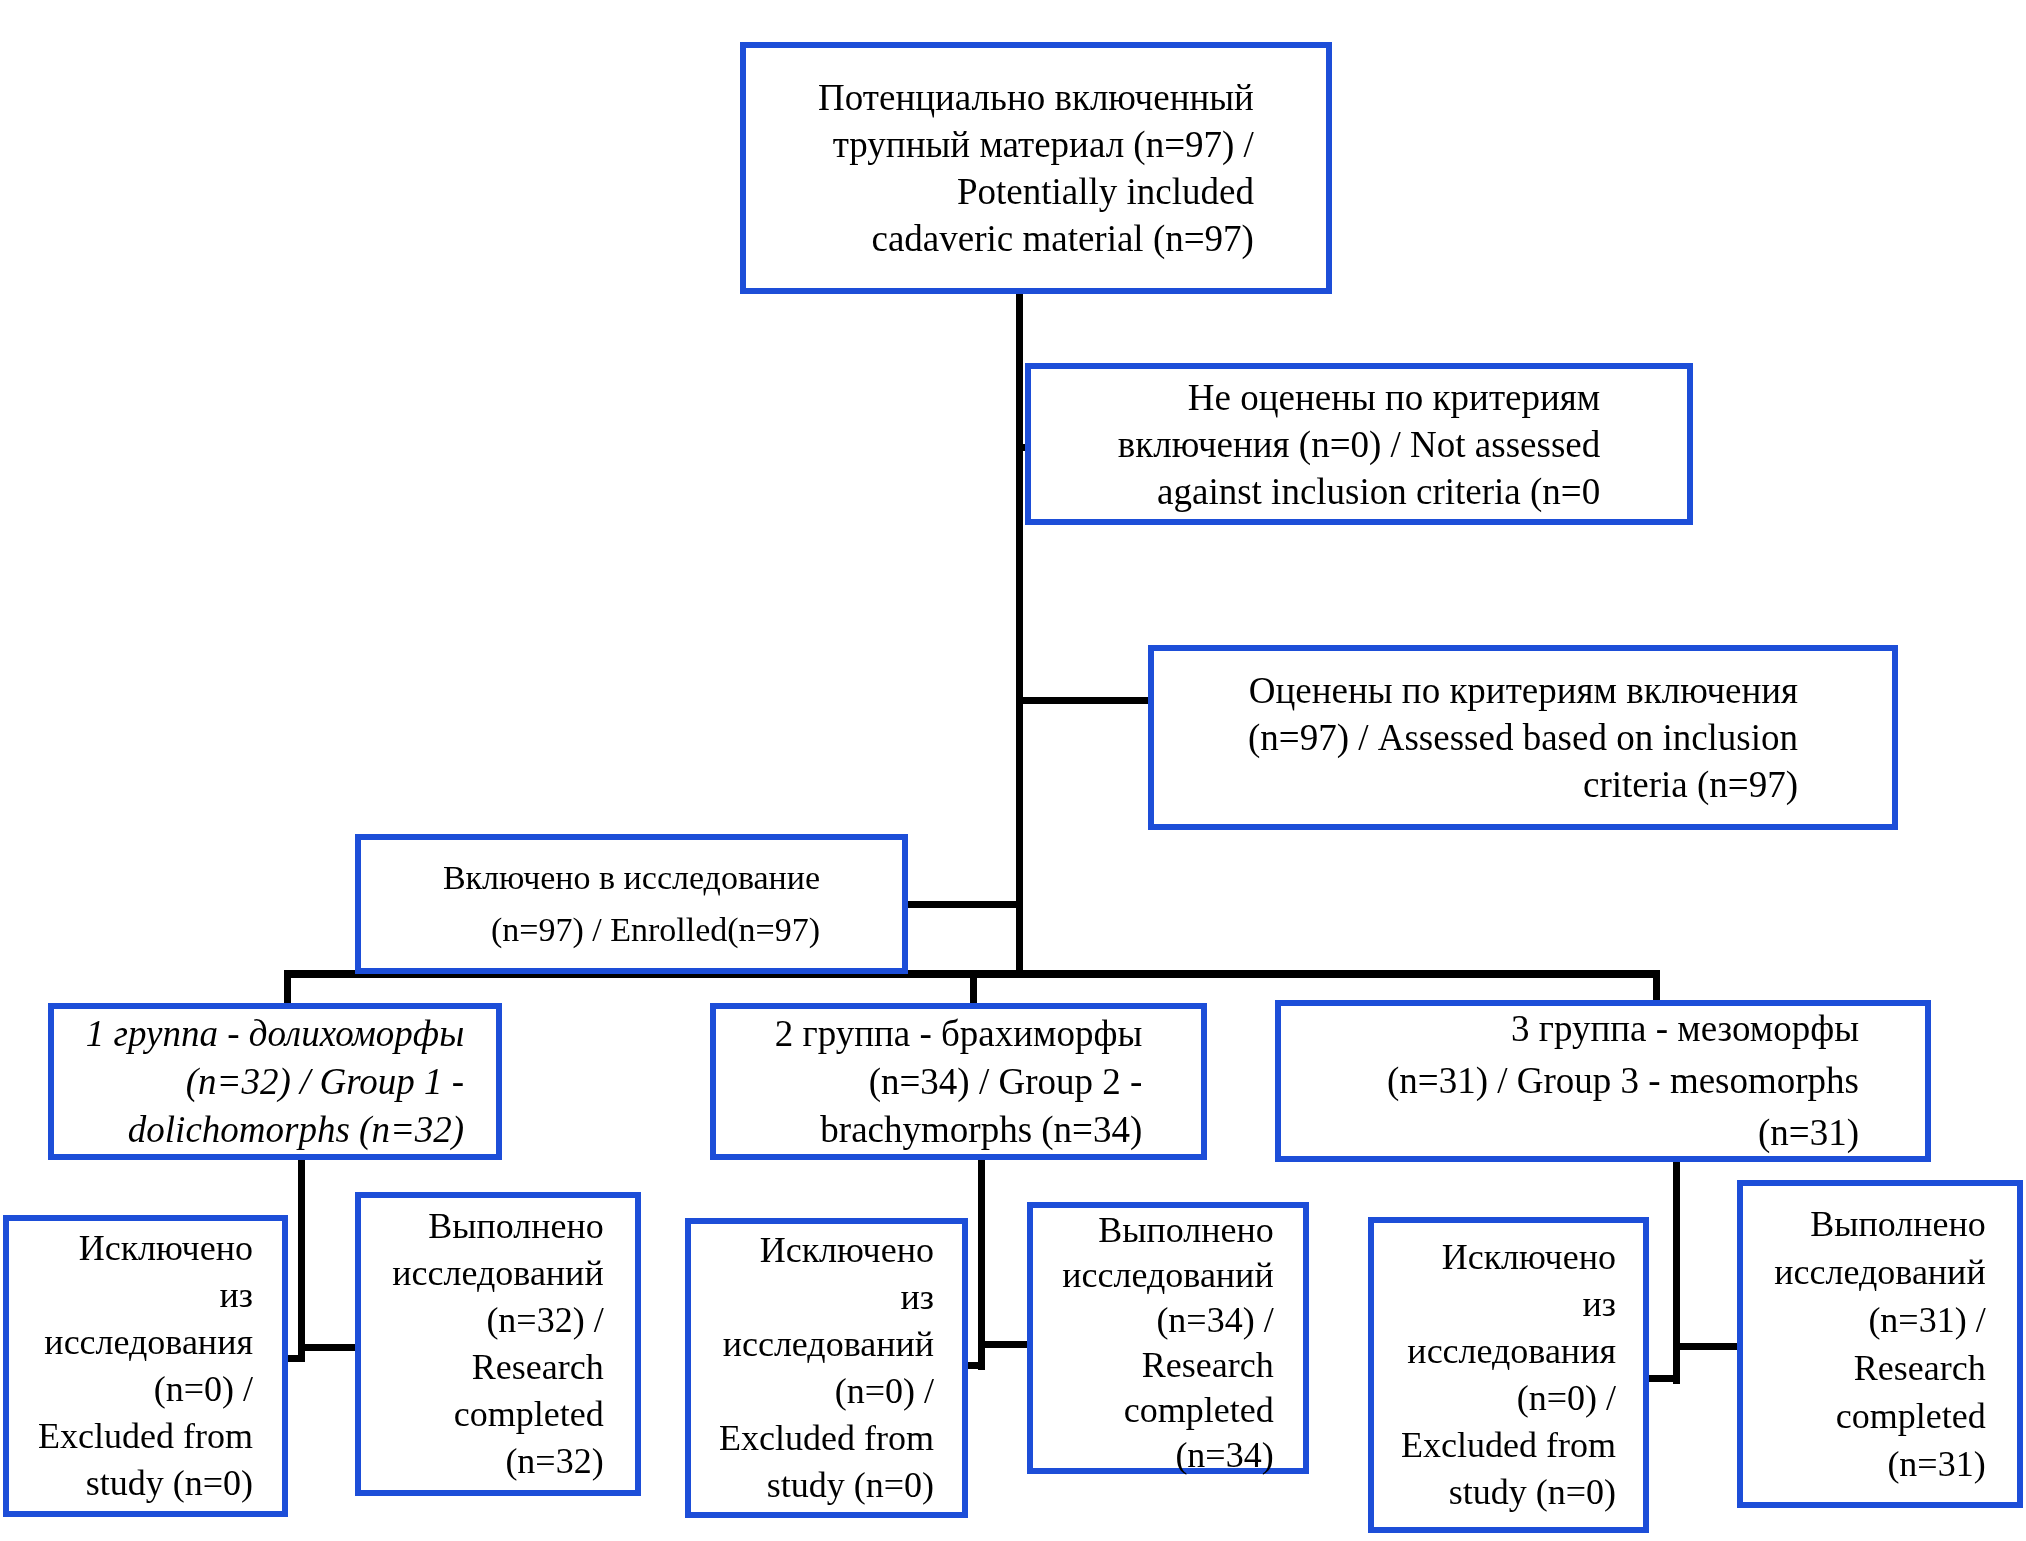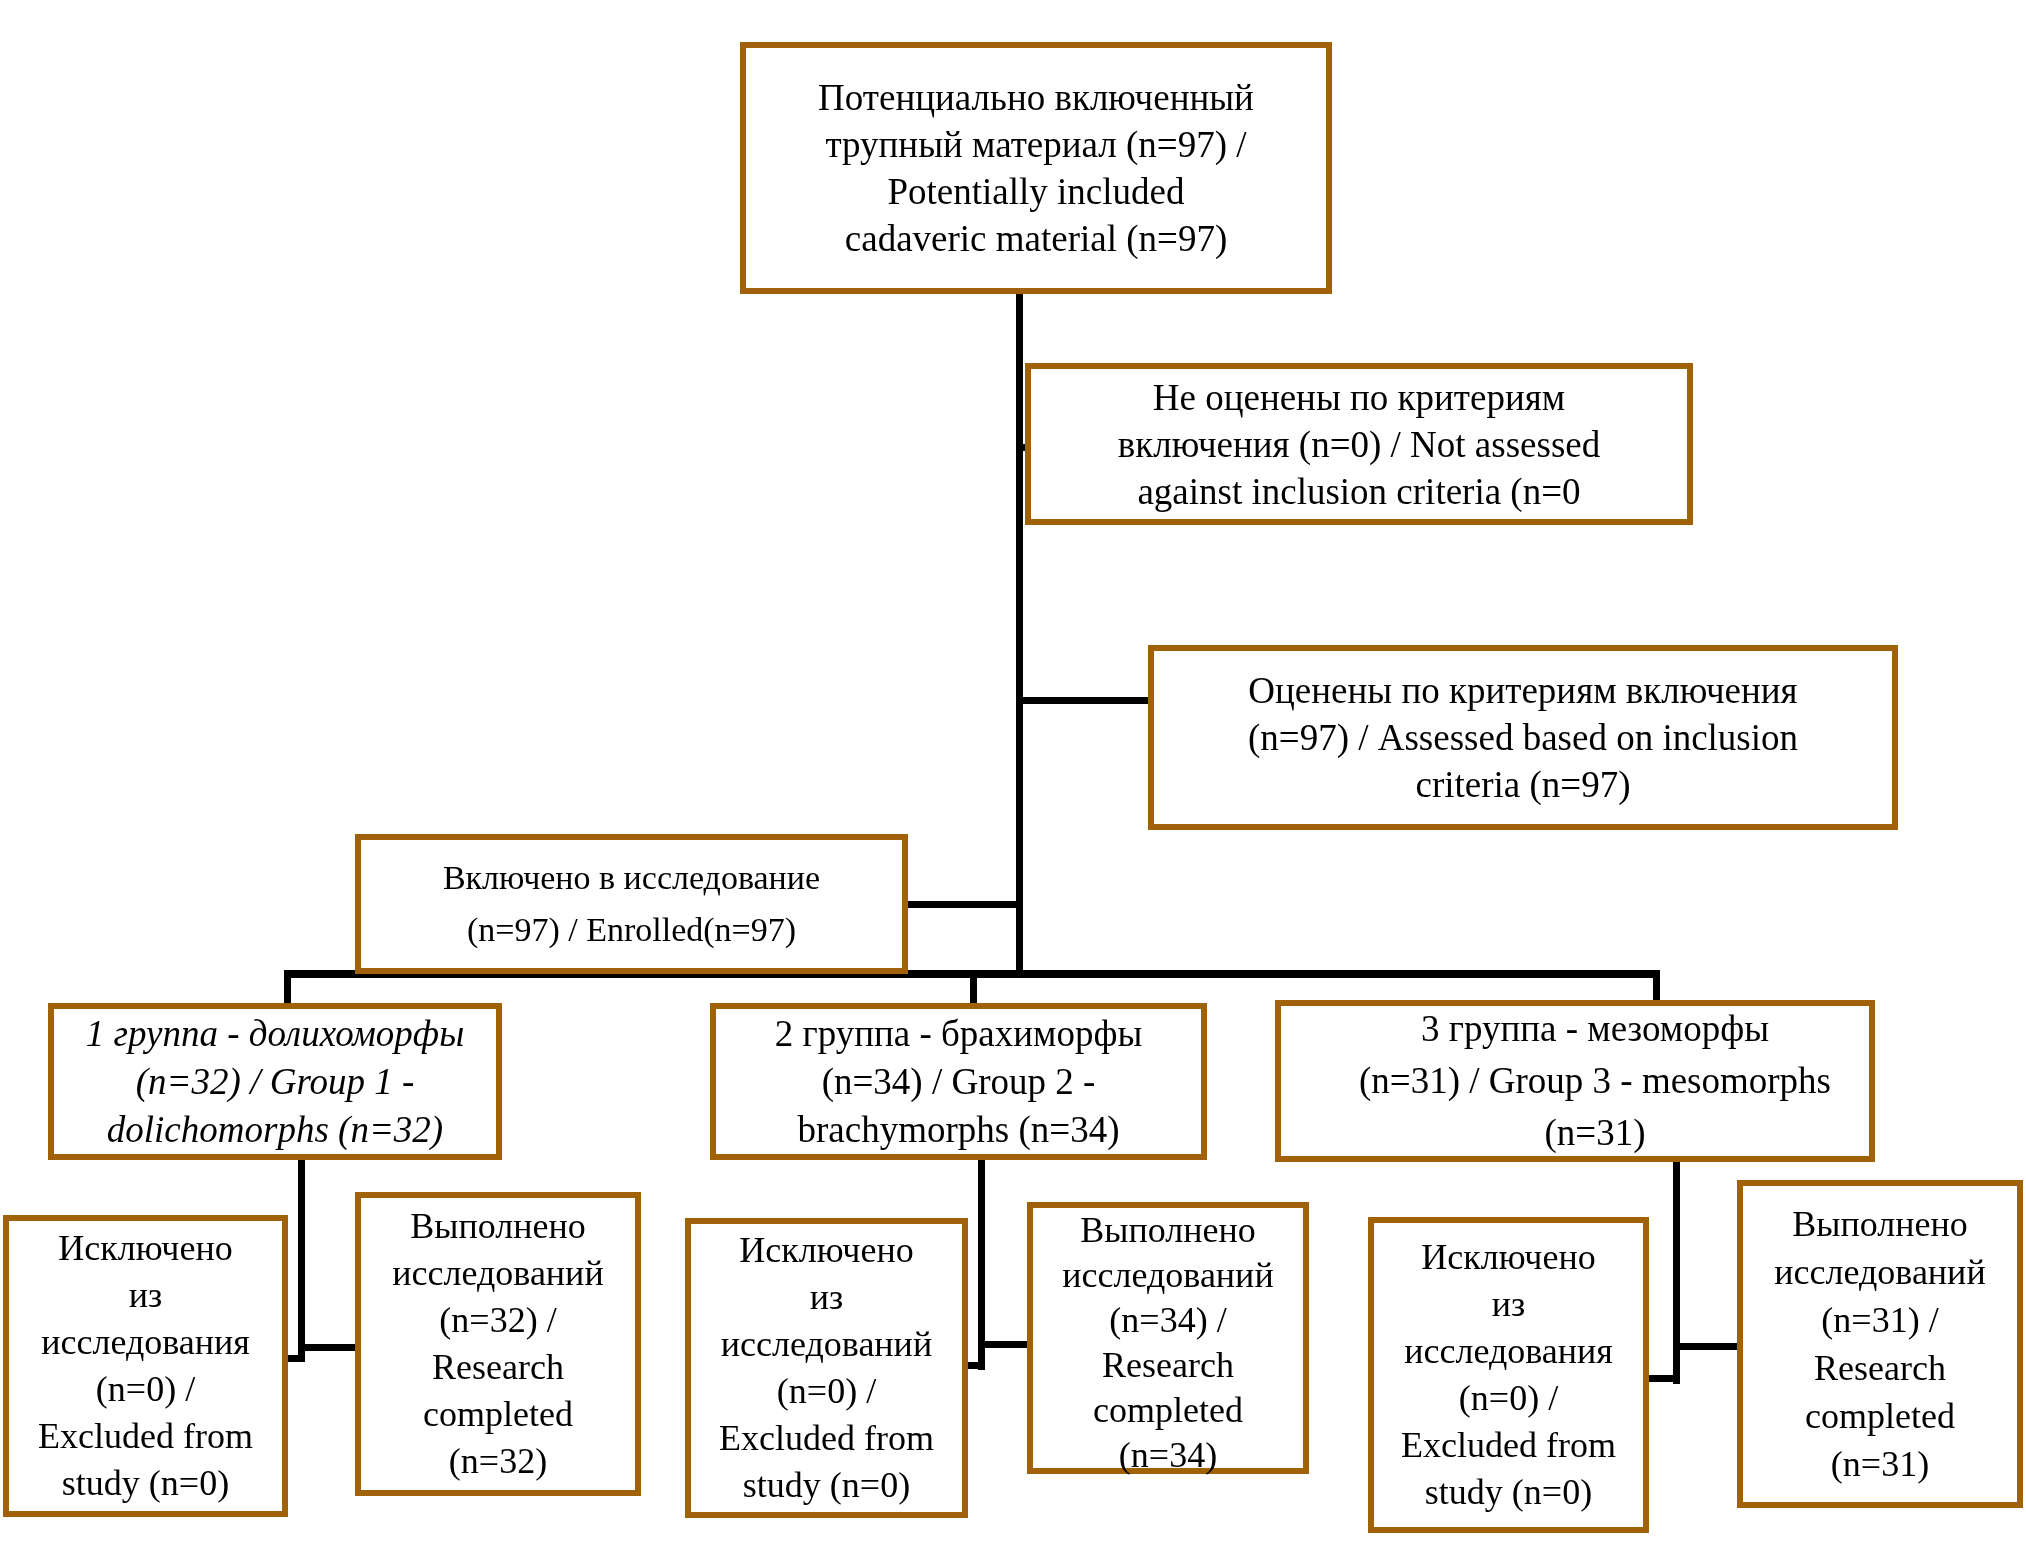--- a/index.html
+++ b/index.html
@@ -8,26 +8,26 @@
     width:2026px;
     height:1541px;
     background:#ffffff;
     font-family:"Liberation Serif","DejaVu Serif",serif;
     color:#000000;
     overflow:hidden;
   }
   .box{
     position:absolute;
     box-sizing:border-box;
-    border:6px solid #a16207;
+    border:6px solid #1d4ed8;
     background:#ffffff;
     display:flex;
     align-items:center;
     justify-content:center;
-    text-align:center;
+    text-align:right;
     white-space:pre-line;
     line-height:47px;
     font-size:37px;
     z-index:2;
   }
   .line{
     position:absolute;
     background:#000000;
     z-index:1;
   }
@@ -74,21 +74,21 @@
 
 
   <div class="box" style="left:48px;top:1003px;width:454px;height:157px;line-height:48px;font-style:italic;">1 группа - долихоморфы
 (n=32) / Group 1 -
 dolichomorphs (n=32)</div>
 
   <div class="box" style="left:710px;top:1003px;width:497px;height:157px;line-height:48px;">2 группа - брахиморфы
 (n=34) / Group 2 -
 brachymorphs (n=34)</div>
 
-  <div class="box" style="left:1275px;top:1000px;width:600px;height:162px;line-height:52px;padding-left:40px;">3 группа - мезоморфы
+  <div class="box" style="left:1275px;top:1000px;width:656px;height:162px;line-height:52px;padding-left:40px;">3 группа - мезоморфы
 (n=31) / Group 3 - mesomorphs
 (n=31)</div>
 
   <div class="box" style="left:3px;top:1215px;width:285px;height:302px;font-size:36px;">Исключено
 из
 исследования
 (n=0) /
 Excluded from
 study (n=0)</div>
 

